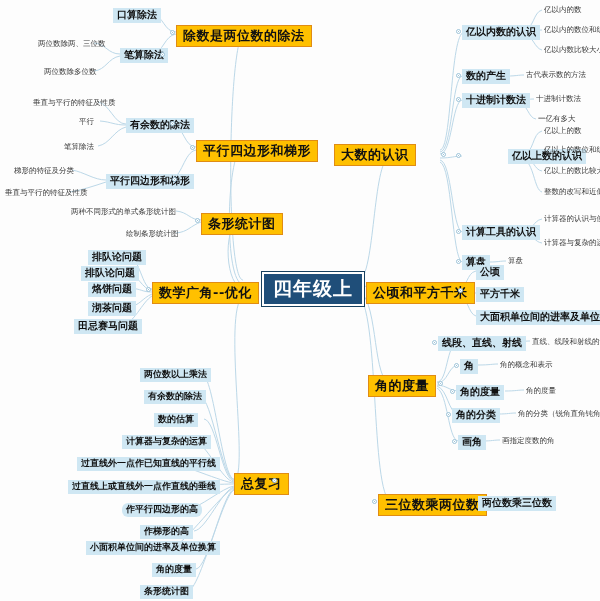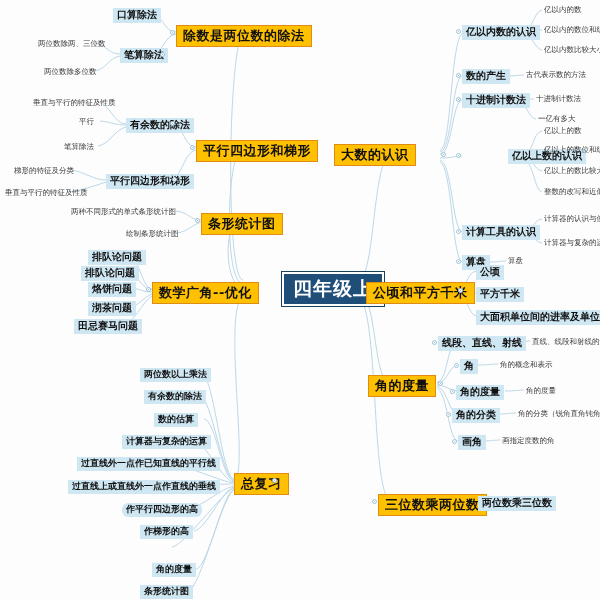--- a/index.html
+++ b/index.html
@@ -22,21 +22,20 @@
   
   .n1{
     background:#1f4e79;
     border:1px solid #17405f;
     color:#ffffff;
     font-size:19px;
     font-weight:bold;
     padding:7px 11px 8px 11px;
     letter-spacing:1px;
     box-shadow:0 0 0 2px #ffffff inset;
-    margin-left:20px;
   }
   
   .n2{
     background:#ffc000;
     border:1px solid #e08c14;
     color:#111111;
     font-size:13px;
     font-weight:bold;
     padding:3px 6px 4px 6px;
     letter-spacing:.5px;
@@ -214,20 +213,21 @@
   <div class="node n2" style="left:234px;top:473px;">总复习</div>
   <span class="dot" style="left:272px;top:478px;"></span>
   <div class="node n3 sm" style="left:140px;top:368px;">两位数以上乘法</div>
   <div class="node n3 sm" style="left:144px;top:390px;">有余数的除法</div>
   <div class="node n3 sm" style="left:154px;top:413px;">数的估算</div>
   <div class="node n3 sm" style="left:122px;top:435px;">计算器与复杂的运算</div>
   <div class="node n3 sm" style="left:77px;top:457px;">过直线外一点作已知直线的平行线</div>
   <div class="node n3 sm" style="left:68px;top:480px;">过直线上或直线外一点作直线的垂线</div>
   <div class="node n3 sm" style="left:122px;top:503px;border-radius:6px;">作平行四边形的高</div>
   <div class="node n3 sm" style="left:140px;top:525px;">作梯形的高</div>
+  <div class="node n3 sm" style="left:86px;top:541px;">小面积单位间的进率及单位换算</div>
   <div class="node n3 sm" style="left:152px;top:563px;">角的度量</div>
   <div class="node n3 sm" style="left:140px;top:585px;">条形统计图</div>
 
   <div class="node n2" style="left:334px;top:144px;">大数的认识</div>
   <span class="dot" style="left:441px;top:152px;"></span>
   <div class="node n3" style="left:462px;top:25px;">亿以内数的认识</div>
   <span class="dot" style="left:456px;top:29px;"></span>
   <div class="node n3" style="left:462px;top:69px;">数的产生</div>
   <span class="dot" style="left:456px;top:73px;"></span>
   <div class="node n3" style="left:462px;top:93px;">十进制计数法</div>

